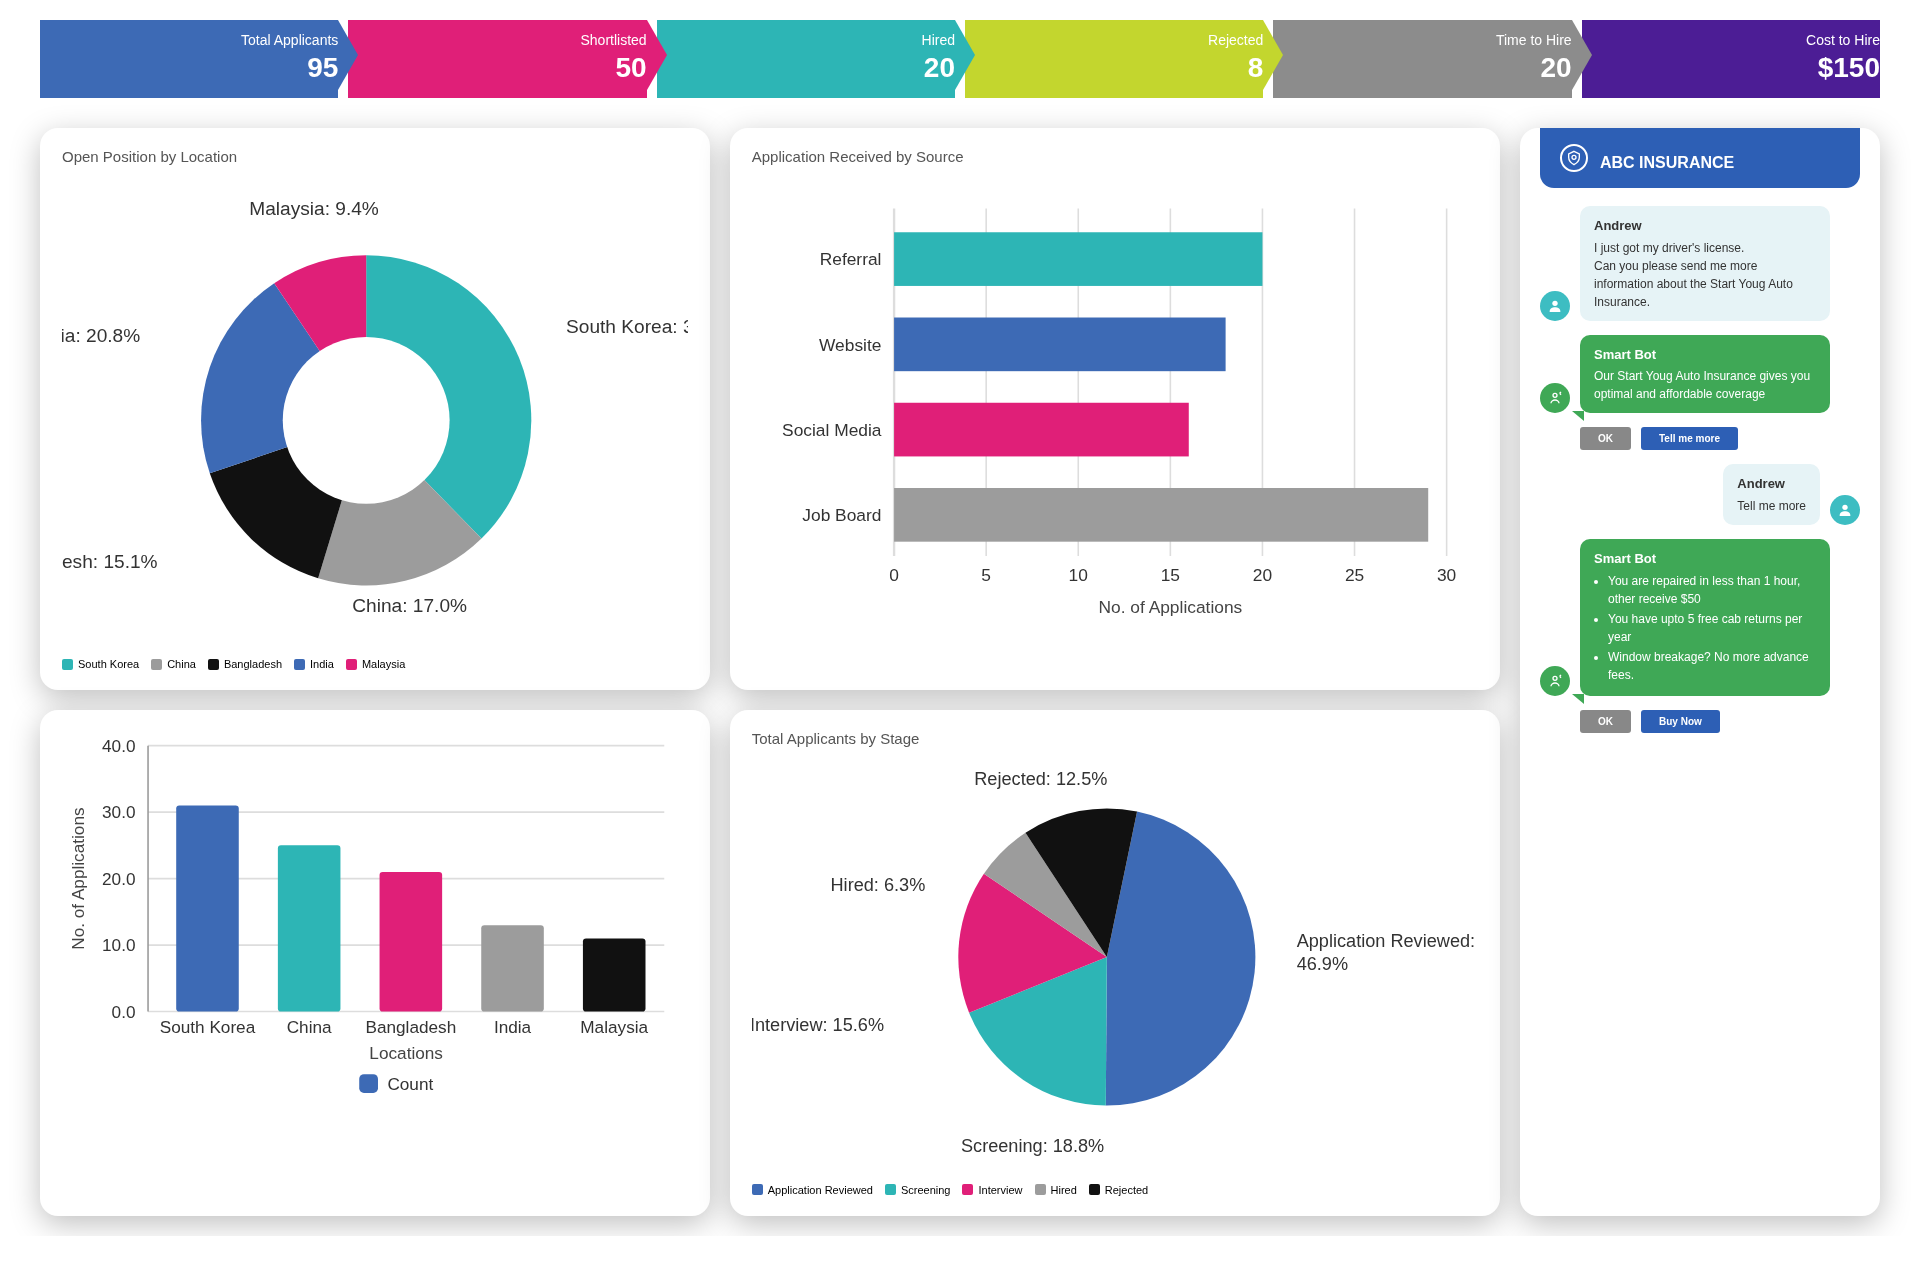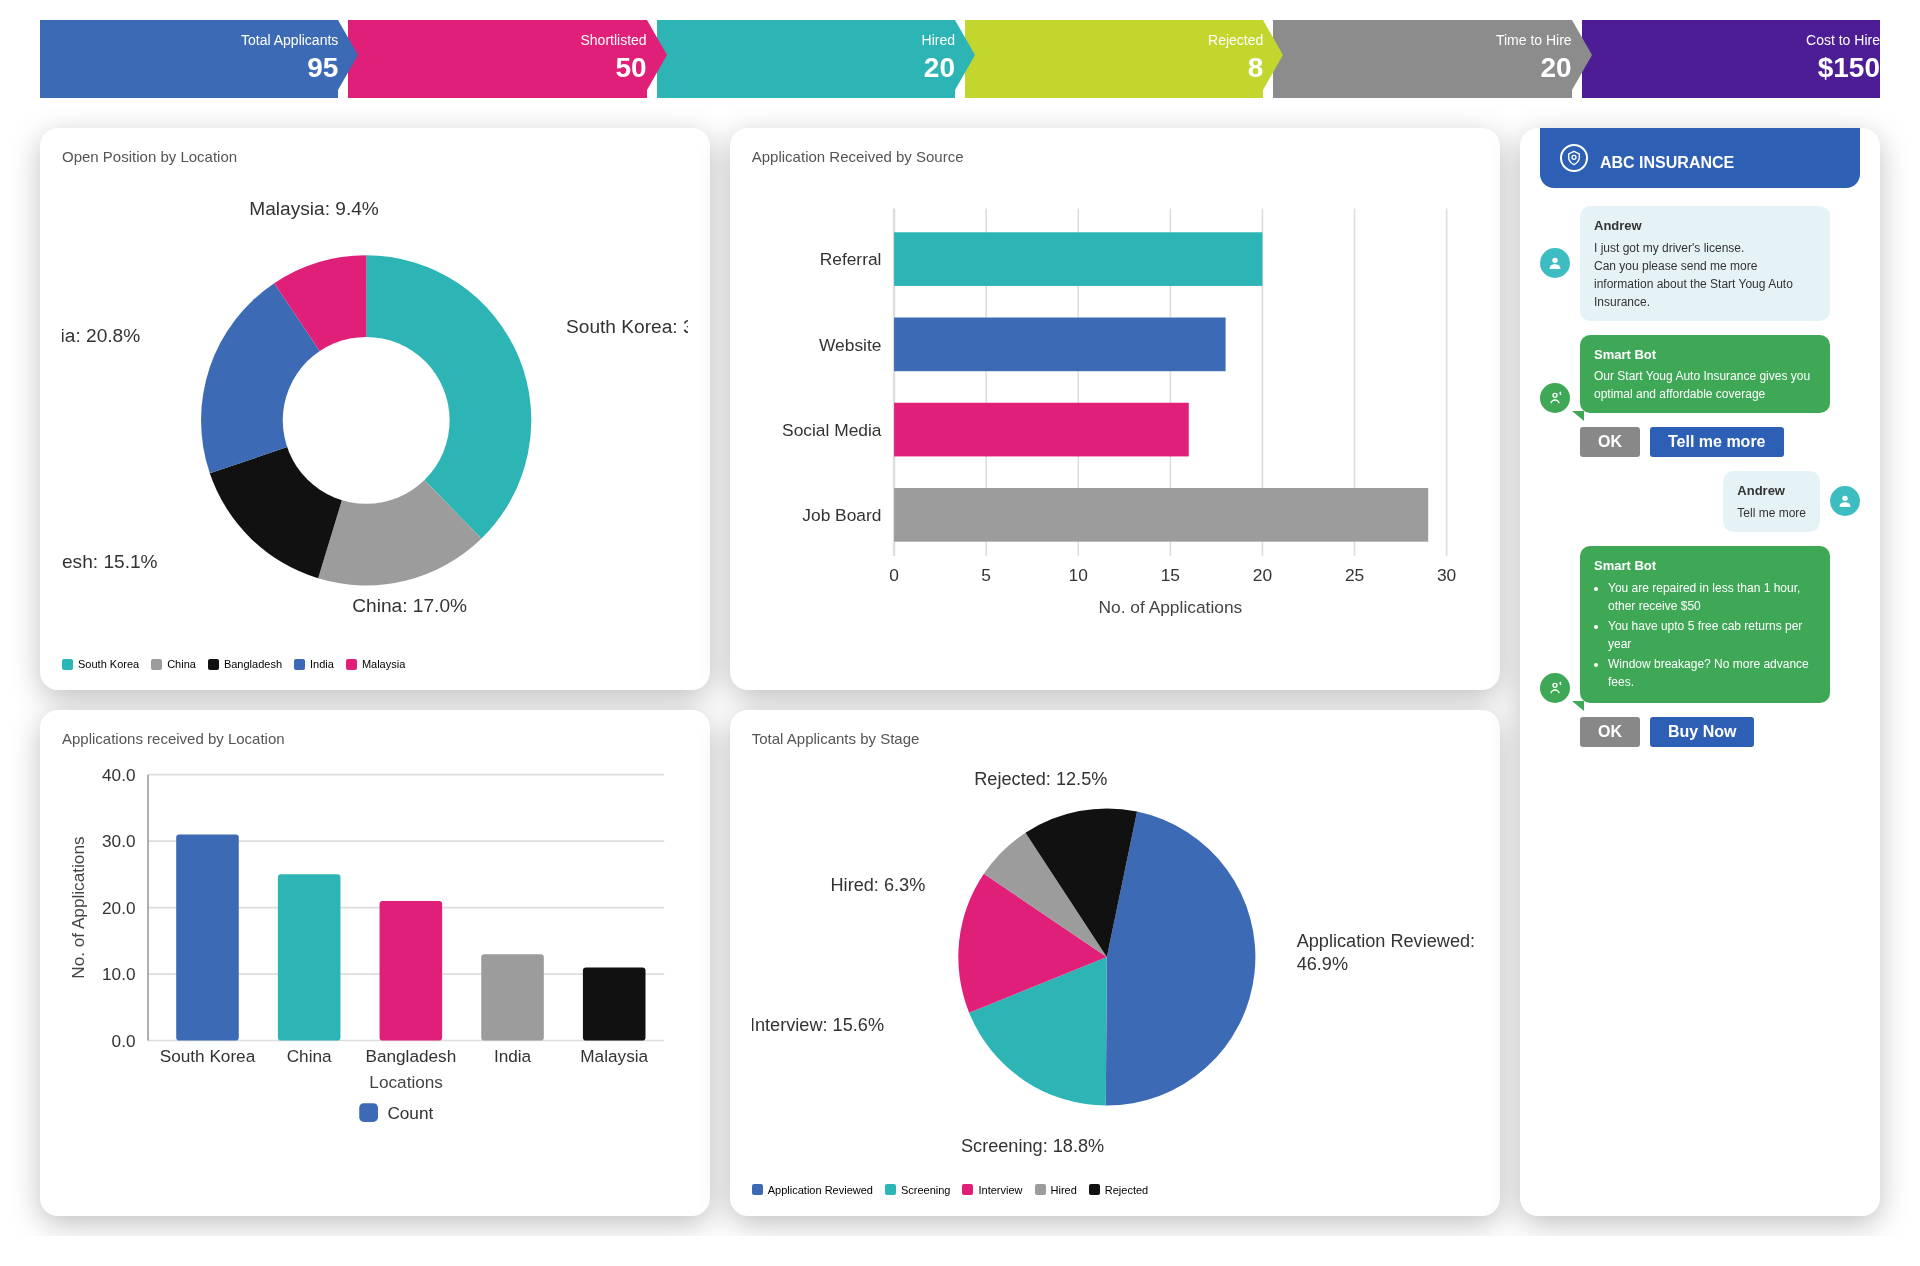--- a/index.html
+++ b/index.html
@@ -14,35 +14,35 @@
 .charts { flex: 1; display: grid; grid-template-columns: 1fr 1.15fr; gap: 20px; }
 .card { background: #fff; border-radius: 18px; padding: 20px 22px; box-shadow: 0 8px 30px rgba(0,0,0,0.25); }
 .card-title { font-size: 15px; color: #555; margin-bottom: 12px; font-weight: 500; }
 .legend { display: flex; flex-wrap: wrap; gap: 12px; font-size: 11px; margin-top: 8px; }
 .legend-item { display: flex; align-items: center; gap: 5px; }
 .legend-sw { width: 11px; height: 11px; border-radius: 2px; }
 .chatbot { width: 360px; background: #fff; border-radius: 18px; box-shadow: 0 8px 30px rgba(0,0,0,0.25); display: flex; flex-direction: column; overflow: hidden; }
 .chat-header { background: #2d5fb5; color: #fff; padding: 16px 20px; display: flex; align-items: flex-end; gap: 12px; font-weight: 700; font-size: 16px; margin: 0 20px; border-radius: 0 0 14px 14px; }
 .chat-body { flex: 1; padding: 18px 20px; overflow-y: auto; display: flex; flex-direction: column; gap: 14px; }
 .msg { display: flex; gap: 10px; }
-.msg.user { align-items: center; }
+.msg.user { align-items: flex-end; }
 .msg.bot { align-items: flex-end; }
 .msg.right { justify-content: flex-end; }
 .avatar { width: 30px; height: 30px; border-radius: 50%; flex-shrink: 0; display: flex; align-items: center; justify-content: center; color: #fff; font-size: 14px; }
 .avatar.user { background: #3dbdc2; }
 .avatar.bot { background: #3fa856; }
 .bubble { border-radius: 10px; padding: 10px 14px; max-width: 250px; font-size: 12px; line-height: 1.5; position: relative; }
 .bubble.user { background: #e6f3f6; color: #333; }
 .bubble.bot { background: #3fa856; color: #fff; }
 .bubble.bot::before { content: ''; position: absolute; left: -8px; bottom: -8px; width: 0; height: 0; border-top: 10px solid #3fa856; border-left: 12px solid transparent; }
 .bubble-name { font-weight: 700; margin-bottom: 3px; font-size: 13px; }
 .bubble ul { margin: 4px 0 0 14px; padding: 0; }
 .bubble li { margin-bottom: 2px; }
 .btn-row { display: flex; gap: 10px; margin-left: 40px; }
-.btn { padding: 6px 18px; font-size: 16px; font-weight: 600; border: none; border-radius: 3px; cursor: pointer; color: #fff; }
+.btn { padding: 6px 18px; font-size: 10px; font-weight: 600; border: none; border-radius: 3px; cursor: pointer; color: #fff; }
 .btn.grey { background: #888; }
 .btn.blue { background: #2d5fb5; }
 .chat-input { margin: 12px 20px 20px; background: #e8e8e8; border-radius: 20px; padding: 10px 16px; font-size: 12px; color: #888; }
 svg text { font-size: 11px; fill: #333; }
 .axis-label { font-size: 11px; fill: #444; }
 .shield-icon { width: 28px; height: 28px; border-radius: 50%; border: 2px solid #fff; display: flex; align-items: center; justify-content: center; }
 </style>
 </head>
 <body>
 
@@ -138,21 +138,20 @@
           <text x="82" y="110" text-anchor="end">Website</text>
           <rect x="90" y="143" width="186.66666666666666" height="34" fill="#e01f78"></rect>
           <text x="82" y="164" text-anchor="end">Social Media</text>
           <rect x="90" y="197" width="338.3333333333333" height="34" fill="#9c9c9c"></rect>
           <text x="82" y="218" text-anchor="end">Job Board</text>
           <text x="265" y="276" text-anchor="middle" class="axis-label">No. of Applications</text>
         </svg>
     </div>
 
     <div class="card">
-      <div class="card-title">Applications received by Location</div>
       <svg viewBox="0 0 400 260" id="vbar-svg">
           <line x1="55" y1="180" x2="385" y2="180" stroke="#ddd"></line>
           <text x="47" y="184" text-anchor="end">0.0</text>
           <line x1="55" y1="137.5" x2="385" y2="137.5" stroke="#ddd"></line>
           <text x="47" y="141.5" text-anchor="end">10.0</text>
           <line x1="55" y1="95" x2="385" y2="95" stroke="#ddd"></line>
           <text x="47" y="99" text-anchor="end">20.0</text>
           <line x1="55" y1="52.5" x2="385" y2="52.5" stroke="#ddd"></line>
           <text x="47" y="56.5" text-anchor="end">30.0</text>
           <line x1="55" y1="10" x2="385" y2="10" stroke="#ddd"></line>

